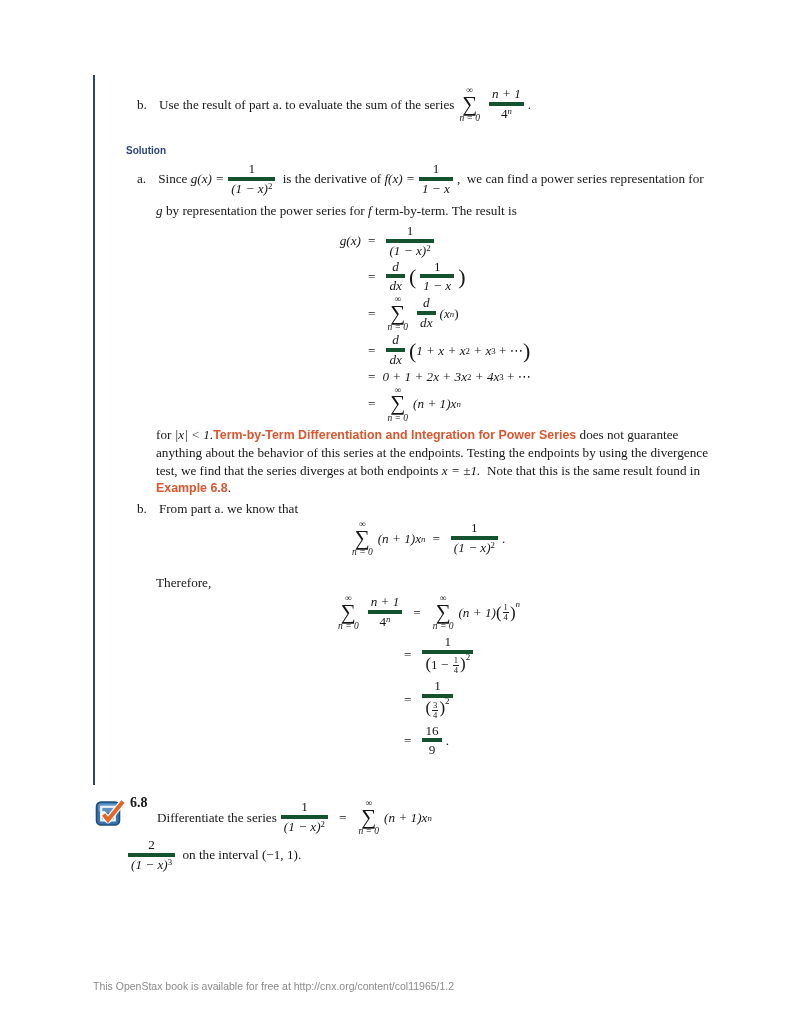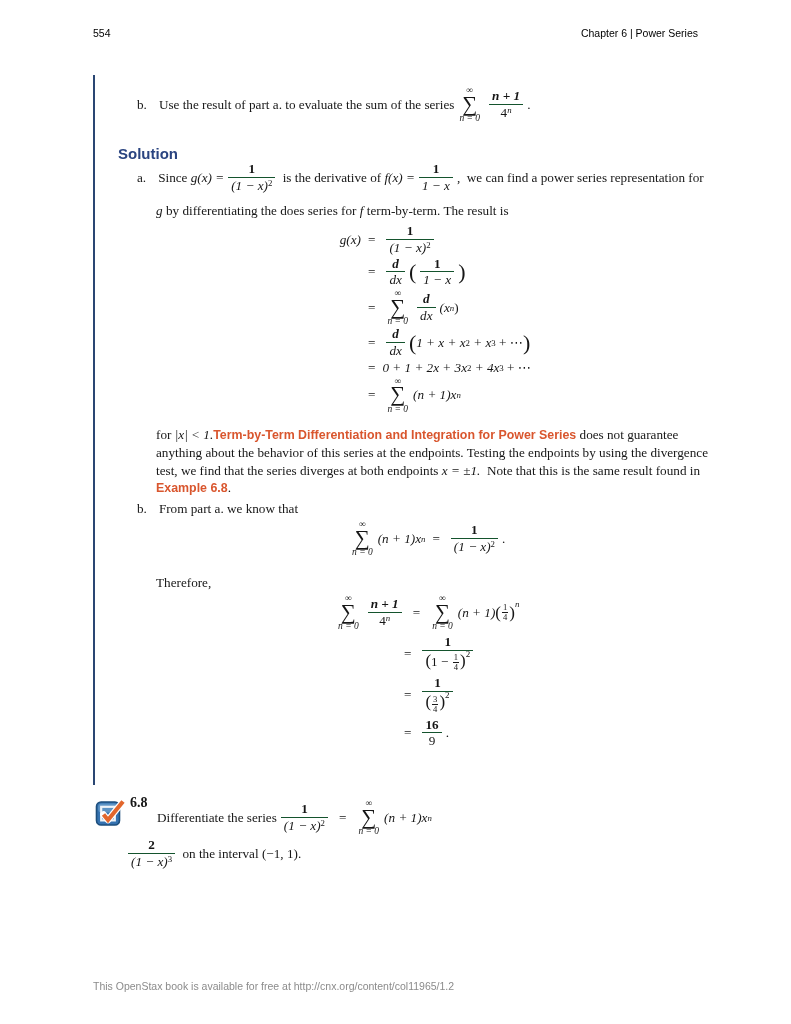--- a/index.html
+++ b/index.html
@@ -15,27 +15,27 @@
   .abs{position:absolute;}
   [data-bind]{white-space:pre;}
   .mi{font-style:italic;}
   .rm{font-style:normal;}
   .hdr{left:93px;top:27px;width:605px;display:flex;justify-content:space-between;
        font-family:"Liberation Sans","DejaVu Sans",sans-serif;font-size:10.5px;color:#000;}
   .vrule{left:93px;top:75px;width:2px;height:710px;background:var(--rule);}
   .row{display:flex;align-items:center;}
   .lbl{margin-right:12px;}
   .sol-h{font-family:"Liberation Sans","DejaVu Sans",sans-serif;font-weight:bold;
-         color:var(--navy);font-size:15px;}
+         color:var(--navy);font-size:10px;margin-left:8px;}
   .link{font-family:"Liberation Sans","DejaVu Sans",sans-serif;font-weight:bold;
         color:var(--orange);font-size:12.4px;margin:0 0;cursor:pointer;}
   
   .frac{display:inline-flex;flex-direction:column;align-items:stretch;text-align:center;
         vertical-align:middle;margin:0 4px;line-height:1.12;}
-  .fn{border-bottom:1px solid #14532d;padding:0 3px 0;font-weight:bold;}
+  .fn{border-bottom:4px solid #14532d;padding:0 3px 0;}
   .fd{padding:1px 3px 0;}
   .sfrac{display:inline-flex;flex-direction:column;align-items:stretch;text-align:center;
          vertical-align:middle;margin:0 1px;line-height:1.05;font-size:8.6px;font-style:normal;}
   .sfn{border-bottom:0.8px solid #1a1a1a;padding:0 1px;}
   .sfd{padding:0 1px;}
   
   .sum{display:inline-flex;flex-direction:column;align-items:center;vertical-align:middle;
        margin:0 5px;line-height:1;}
   .st{font-size:9.5px;line-height:1;font-style:normal;}
   .ss{font-size:21px;line-height:0.82;font-style:normal;}
@@ -53,24 +53,20 @@
   .d2{display:flex;flex-direction:column;gap:4px;}
   .para-line{line-height:17.4px;}
   .footer{font-family:"Liberation Sans","DejaVu Sans",sans-serif;font-size:10.5px;color:var(--gray);text-align:right;}
   .cpnum{font-weight:bold;font-size:14px;}
 </style>
 </head>
 <body>
 
 <div class="page">
 
-  <div class="abs hdr">
-    <span data-bind="header.page_number">554</span>
-    <span data-bind="header.chapter">Chapter 6 | Power Series</span>
-  </div>
 
   <div class="abs vrule"></div>
 
   <div class="abs row" style="left:137px;top:86px;">
     <span class="lbl" data-bind="question_b.label">b.</span>
     <span data-bind="question_b.text">Use the result of part a. to evaluate the sum of the series</span>
     <span class="sum">
       <span class="st" data-bind="sym.inf">∞</span>
       <span class="ss" data-bind="sym.sum">∑</span>
       <span class="sb mi" data-bind="sym.lower">n = 0</span>
@@ -95,21 +91,21 @@
     <span data-bind="solution.part_a.s2"> is the derivative of </span>
     <span class="mi" data-bind="solution.part_a.f">f(x) =</span>
     <span class="frac">
       <span class="fn rm" data-bind="solution.part_a.f2_num">1</span>
       <span class="fd mi" data-bind="solution.part_a.f2_den">1 − x</span>
     </span>
     <span data-bind="solution.part_a.s3">,  we can find a power series representation for</span>
   </div>
 
   <div class="abs" style="left:156px;top:203px;">
-    <span class="mi" data-bind="solution.part_a.l2a">g</span><span data-bind="solution.part_a.l2b"> by differentiating the does series for </span><span class="mi" data-bind="solution.part_a.l2c">f</span><span data-bind="solution.part_a.l2d"> term-by-term. The result is</span>
+    <span class="mi" data-bind="solution.part_a.l2a">g</span><span data-bind="solution.part_a.l2b"> by representation the power series for </span><span class="mi" data-bind="solution.part_a.l2c">f</span><span data-bind="solution.part_a.l2d"> term-by-term. The result is</span>
   </div>
 
   <div class="abs d1" style="left:321px;top:224px;">
     <div class="row">
       <span class="lhs1 mi" data-bind="solution.derivation1.lhs">g(x)</span>
       <span class="eqs" data-bind="sym.eq">=</span>
       <span class="frac">
         <span class="fn rm" data-bind="solution.derivation1.r1.num">1</span>
         <span class="fd"><span class="mi" data-bind="solution.derivation1.r1.den">(1 − x)</span><span class="sup rm" data-bind="solution.derivation1.r1.exp">2</span></span>
       </span>

